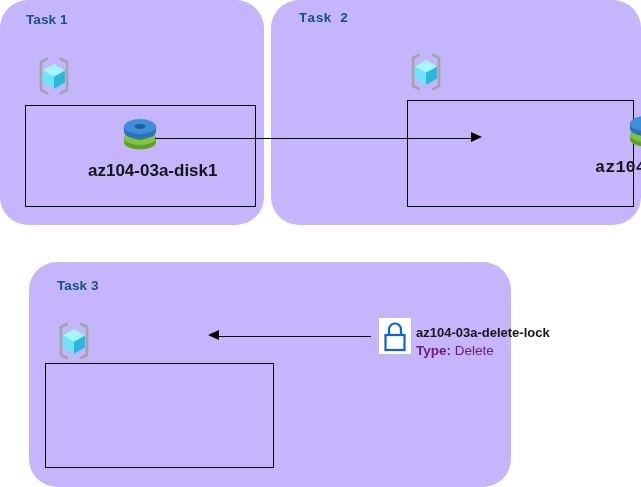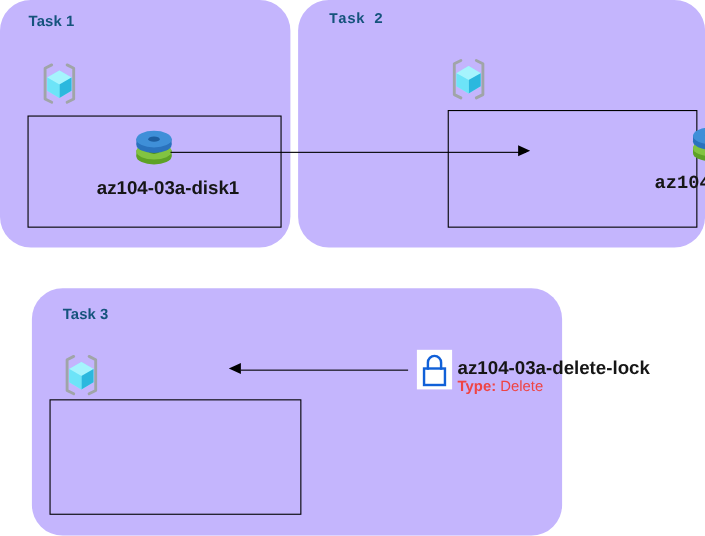--- a/index.html
+++ b/index.html
@@ -157,31 +157,31 @@
     width: 32px;
     height: 36px;
     background: #ffffff;
   }
   #lock-icon svg { display: block; width: 32px; height: 36px; }
 
   #lock-name {
     position: absolute;
     left: 416px;
     top: 325px;
-    font-size: 17px;
+    font-size: 13px;
     font-weight: bold;
     color: #161616;
     white-space: nowrap;
   }
   #lock-type-row {
     position: absolute;
     left: 416px;
     top: 343px;
     font-size: 13.5px;
-    color: #ef4444;
+    color: #701a75;
     white-space: nowrap;
   }
   #lock-type-row .k { font-weight: bold; }
   #lock-type-row .v { font-weight: normal; }
 </style>
 </head>
 <body>
 
 <div class="canvas">
 

